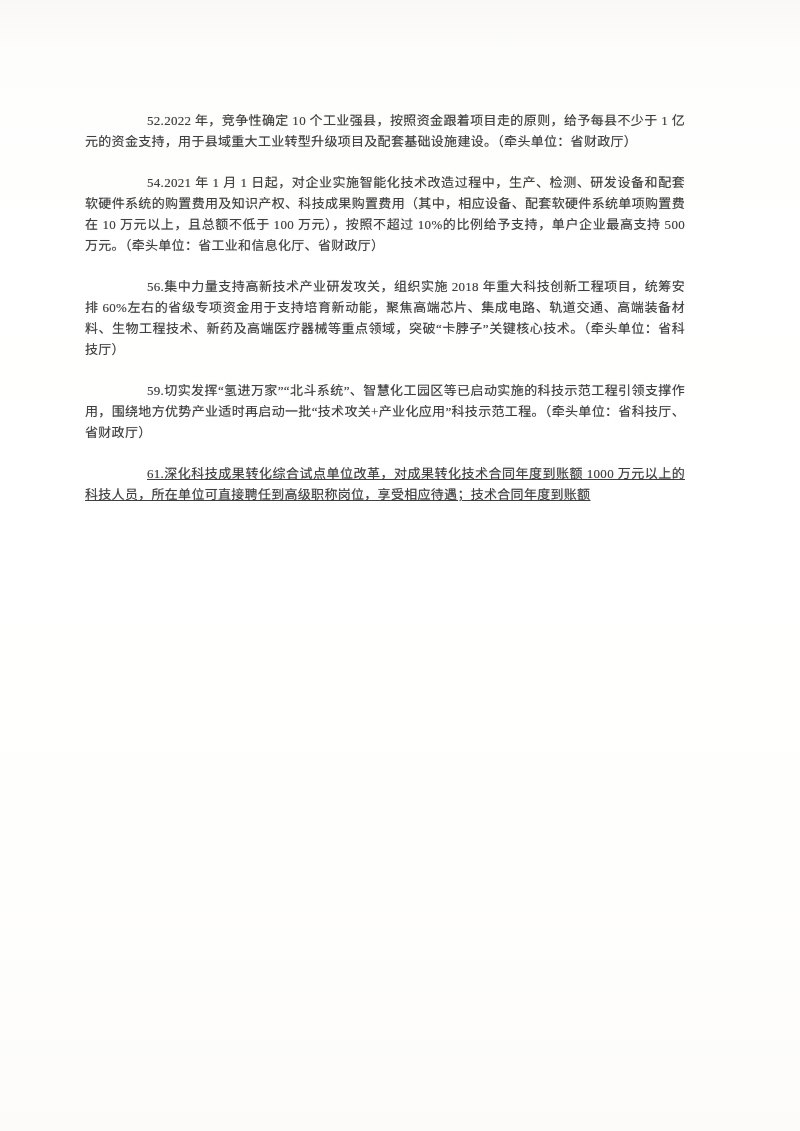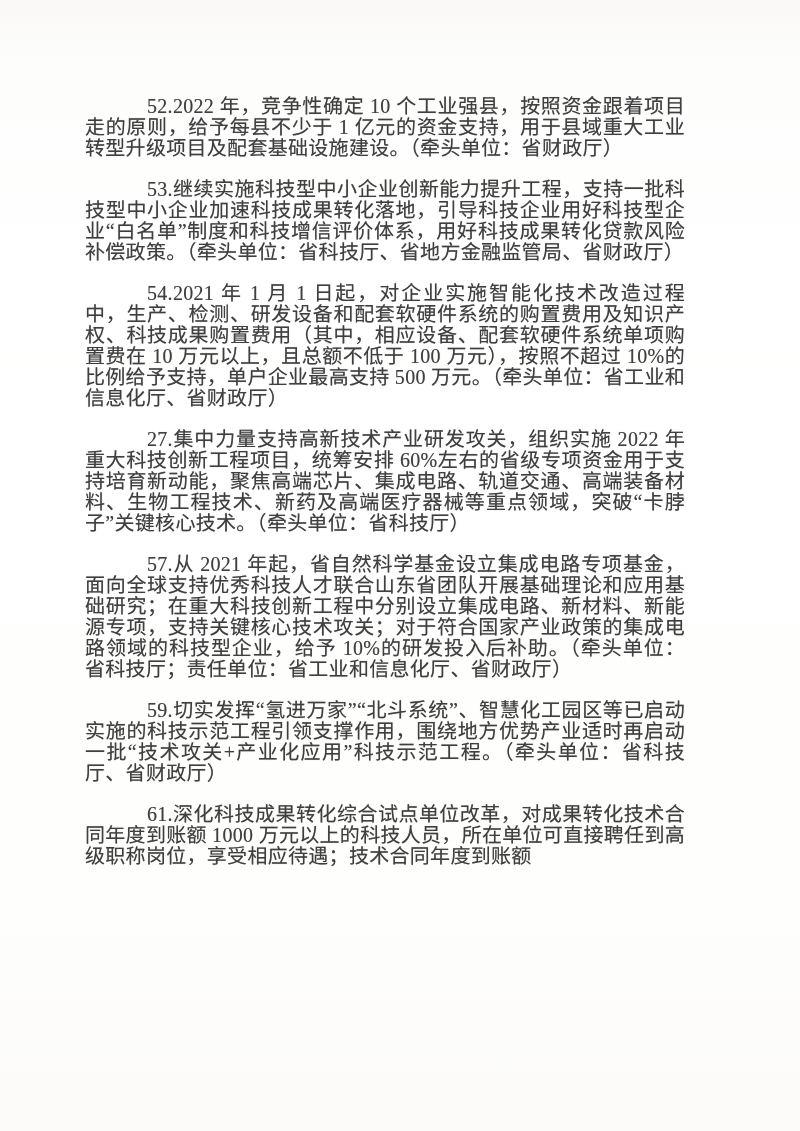--- a/index.html
+++ b/index.html
@@ -15,44 +15,43 @@
   }
   .page {
     position: relative;
     width: 800px;
     height: 1131px;
     background: linear-gradient(180deg, #f9f8f6 0%, #fdfdfc 5%, #ffffff 25%, #fefefd 80%, #fcfbfa 100%);
   }
   .content {
     position: absolute;
     left: 85px;
-    top: 96px;
+    top: 110px;
     width: 600px;
-    font-size: 20px;
+    font-size: 13px;
     line-height: 21px;
     color: #3f3f3f;
     text-align: justify;
     text-shadow: 0 0 0.7px rgba(80, 80, 80, 0.55);
     letter-spacing: 0.3px;
   }
   .content p {
     margin: 0 0 20px 0;
     text-indent: 62px;
   }
   .content p.p-last {
     margin-top: 18px;
     margin-bottom: 0;
+    text-decoration: underline;
   }
 </style>
 </head>
 <body>
 
 <div class="page">
   <div class="content">
     <p>52.2022 年，竞争性确定 10 个工业强县，按照资金跟着项目走的原则，给予每县不少于 1 亿元的资金支持，用于县域重大工业转型升级项目及配套基础设施建设。（牵头单位：省财政厅）</p>
-    <p>53.继续实施科技型中小企业创新能力提升工程，支持一批科技型中小企业加速科技成果转化落地，引导科技企业用好科技型企业“白名单”制度和科技增信评价体系，用好科技成果转化贷款风险补偿政策。（牵头单位：省科技厅、省地方金融监管局、省财政厅）</p>
     <p>54.2021 年 1 月 1 日起，对企业实施智能化技术改造过程中，生产、检测、研发设备和配套软硬件系统的购置费用及知识产权、科技成果购置费用（其中，相应设备、配套软硬件系统单项购置费在 10 万元以上，且总额不低于 100 万元），按照不超过 10%的比例给予支持，单户企业最高支持 500 万元。（牵头单位：省工业和信息化厅、省财政厅）</p>
-    <p>27.集中力量支持高新技术产业研发攻关，组织实施 2022 年重大科技创新工程项目，统筹安排 60%左右的省级专项资金用于支持培育新动能，聚焦高端芯片、集成电路、轨道交通、高端装备材料、生物工程技术、新药及高端医疗器械等重点领域，突破“卡脖子”关键核心技术。（牵头单位：省科技厅）</p>
-    <p>57.从 2021 年起，省自然科学基金设立集成电路专项基金，面向全球支持优秀科技人才联合山东省团队开展基础理论和应用基础研究；在重大科技创新工程中分别设立集成电路、新材料、新能源专项，支持关键核心技术攻关；对于符合国家产业政策的集成电路领域的科技型企业，给予 10%的研发投入后补助。（牵头单位：省科技厅；责任单位：省工业和信息化厅、省财政厅）</p>
+    <p>56.集中力量支持高新技术产业研发攻关，组织实施 2018 年重大科技创新工程项目，统筹安排 60%左右的省级专项资金用于支持培育新动能，聚焦高端芯片、集成电路、轨道交通、高端装备材料、生物工程技术、新药及高端医疗器械等重点领域，突破“卡脖子”关键核心技术。（牵头单位：省科技厅）</p>
     <p>59.切实发挥“氢进万家”“北斗系统”、智慧化工园区等已启动实施的科技示范工程引领支撑作用，围绕地方优势产业适时再启动一批“技术攻关+产业化应用”科技示范工程。（牵头单位：省科技厅、省财政厅）</p>
     <p class="p-last">61.深化科技成果转化综合试点单位改革，对成果转化技术合同年度到账额 1000 万元以上的科技人员，所在单位可直接聘任到高级职称岗位，享受相应待遇；技术合同年度到账额</p>
   </div>
 </div>
 
 </body></html>

